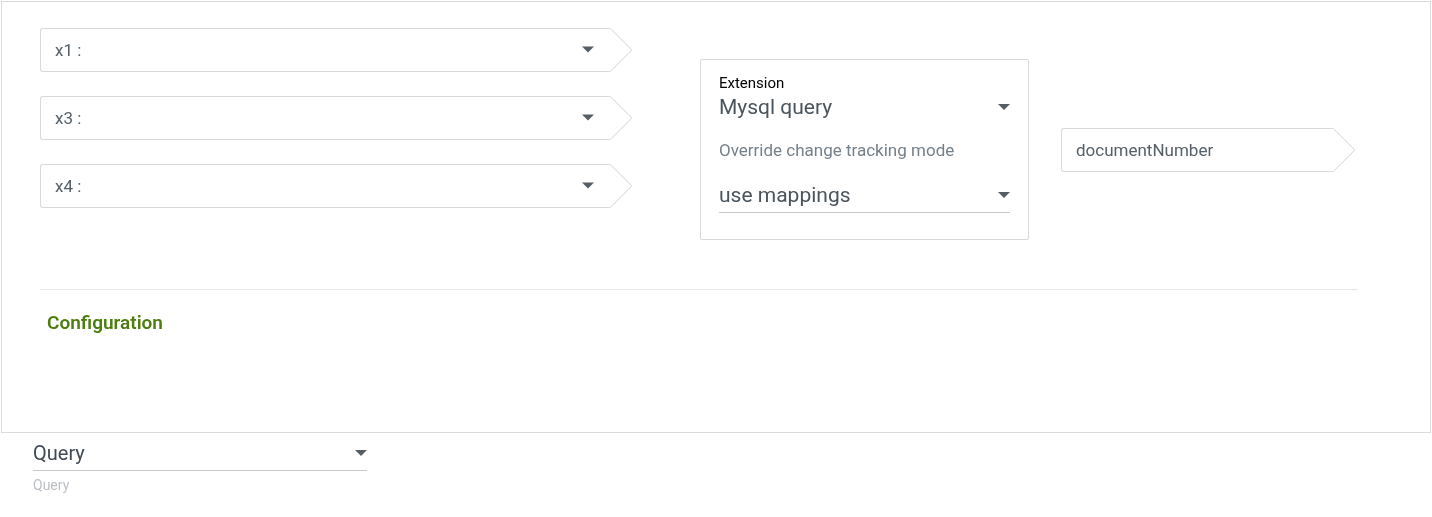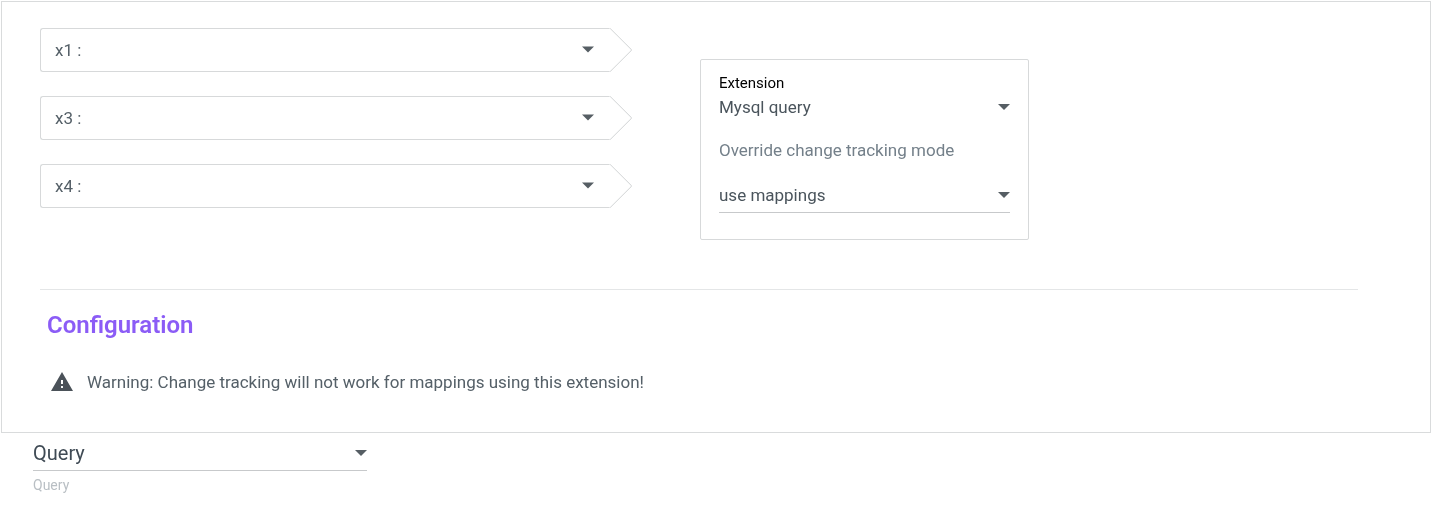--- a/index.html
+++ b/index.html
@@ -91,21 +91,21 @@
   }
   .mat-label-float {
     font-size: 15px;
     color: #000000; 
   }
   .mat-select {
     display: flex;
     align-items: center;
     justify-content: space-between;
     height: 30px;
-    font-size: 17px;
+    font-size: 21px;
     color: #4a545c;
     cursor: pointer;
   }
   .mat-underline {
     height: 1px;
     background: #c7c9cb;
     margin-top: 2px;
   }
   .mat-spacer { height: 18px; }
   .mat-label-grey {
@@ -160,23 +160,23 @@
     left: 38px;
     right: 72px;
     top: 287px;
     height: 1px;
     background: #e4e6e7;
   }
   .config-title {
     position: absolute;
     left: 45px;
     top: 309px;
-    font-size: 24px;
+    font-size: 19px;
     font-weight: 600;
-    color: #8b5cf6;
+    color: #4d7c0f;
   }
   .warn-row {
     position: absolute;
     left: 47px;
     top: 368px;
     display: flex;
     align-items: center;
     gap: 12px;
     color: #556068;
     font-size: 17px;
@@ -257,31 +257,31 @@
     </div>
     <div class="mat-spacer"></div>
     <div class="mat-label-grey">Override change tracking mode</div>
     <div class="mat-select">
       <span>use mappings</span>
       <span class="dd-caret"></span>
     </div>
     <div class="mat-underline"></div>
   </div>
 
+  <div class="right-chip-wrap">
+    <div class="right-chip">
+      <span>documentNumber</span>
+    </div>
+    <div class="right-cap"></div>
+  </div>
 
   <div class="divider"></div>
 
   <div class="config-title">Configuration</div>
 
-  <div class="warn-row">
-    <svg class="warn-icon" viewBox="0 0 24 24">
-      <path d="M1 21h22L12 2 1 21zm12-3h-2v-2h2v2zm0-4h-2v-4h2v4z"></path>
-    </svg>
-    <span>Warning: Change tracking will not work for mappings using this extension!</span>
-  </div>
 
   <div class="query-block">
     <div class="query-select">
       <span>Query</span>
       <span class="dd-caret"></span>
     </div>
     <div class="mat-underline"></div>
     <div class="query-hint">Query</div>
   </div>
 

